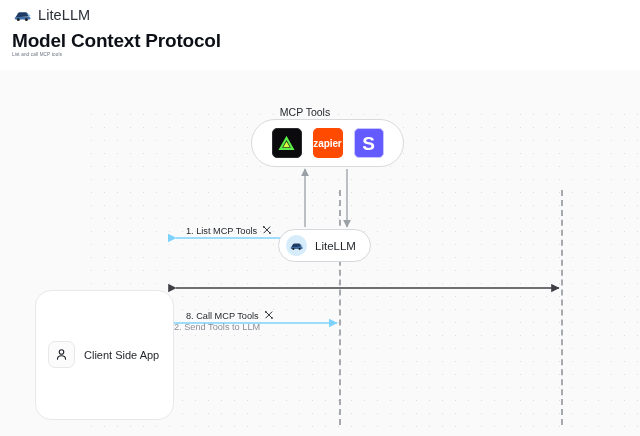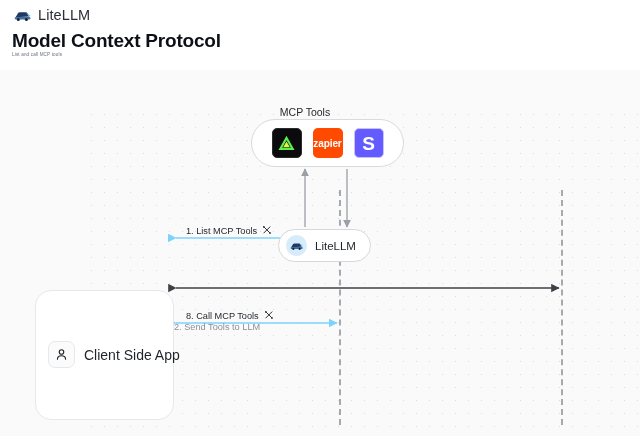--- a/index.html
+++ b/index.html
@@ -56,21 +56,21 @@
   .badge-circle { width:21px; height:21px; border-radius:50%; background:#d7ecfb; display:flex; align-items:center; justify-content:center; }
   .badge-sq { width:21px; height:21px; border-radius:5px; background:#ffffff; border:1px solid #e3e5e8; display:flex; align-items:center; justify-content:center; }
 
   
   .client-box {
     position:absolute; left:35px; top:220px; width:139px; height:130px;
     background:#ffffff; border:1px solid #e6e8eb; border-radius:16px;
   }
   .client-inner { position:absolute; left:12px; top:50px; display:flex; align-items:center; gap:9px; }
   .client-ico { width:27px; height:27px; border-radius:7px; background:#fbfbfc; border:1px solid #e6e8eb; display:flex; align-items:center; justify-content:center; }
-  .client-label { font-size:14px; color:#1f2328; white-space:nowrap; }
+  .client-label { font-size:11px; color:#1f2328; white-space:nowrap; }
 
   
   .edge-label { position:absolute; font-size:9.2px; white-space:nowrap; display:flex; align-items:center; gap:5px; }
   .edge-label.blue { color:#1f2328; }
   .edge-label.gray { color:#8b9097; }
   svg.arrow-layer { position:absolute; left:0; top:0; width:640px; height:366px; overflow:visible; }
   .tool-emoji { font-size:9px; line-height:1; }
 </style>
 </head>
 <body>

